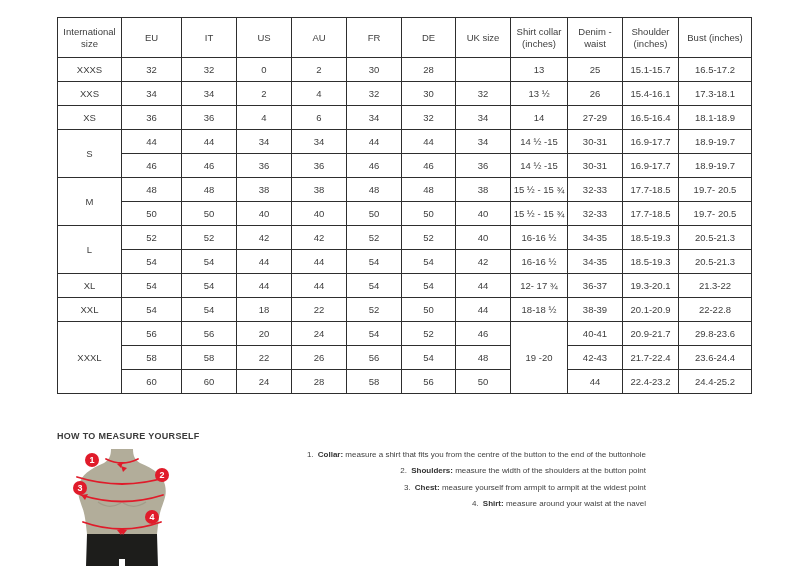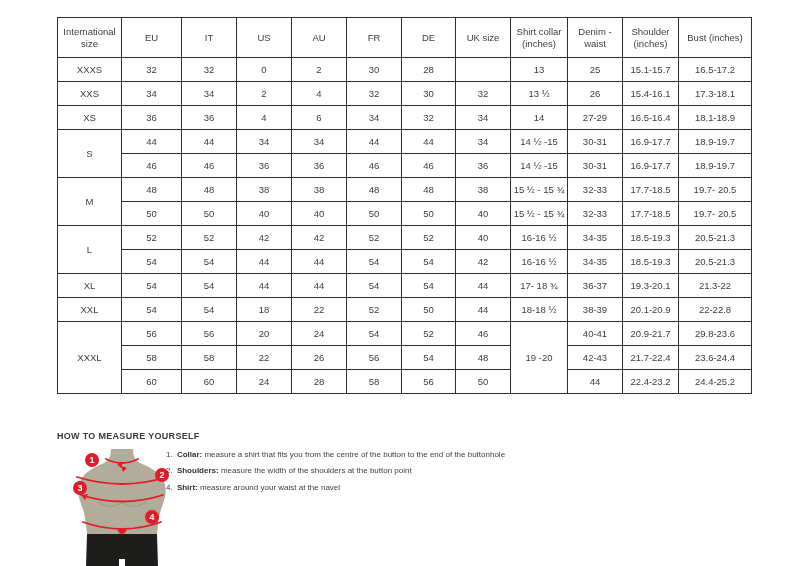--- a/index.html
+++ b/index.html
@@ -39,21 +39,21 @@
   .marker{
     position:absolute;width:14px;height:14px;border-radius:50%;
     background:var(--accent);color:#fff;font-size:9px;font-weight:bold;
     display:flex;align-items:center;justify-content:center;line-height:1;
   }
   .marker.m1{left:23px;top:7px;}
   .marker.m2{left:93px;top:22px;}
   .marker.m3{left:11px;top:35px;}
   .marker.m4{left:83px;top:64px;}
   .measure-list{
-    position:absolute;left:166px;top:451px;width:480px;
+    position:absolute;left:166px;top:451px;width:480px;text-align:right;
   }
   .measure-item{
     font-size:8px;color:#3f3f3f;margin-bottom:7.5px;line-height:1.1;
   }
   .measure-item .num{margin-right:2px;}
   .measure-item .term{font-weight:bold;color:#333;}
 </style>
 </head>
 <body>
 
@@ -214,21 +214,21 @@
       </tr>
       <tr>
         <td>XL</td>
         <td>54</td>
         <td>54</td>
         <td>44</td>
         <td>44</td>
         <td>54</td>
         <td>54</td>
         <td>44</td>
-        <td>17- 18 ¾</td>
+        <td>12- 17 ¾</td>
         <td>36-37</td>
         <td>19.3-20.1</td>
         <td>21.3-22</td>
       </tr>
       <tr>
         <td>XXL</td>
         <td>54</td>
         <td>54</td>
         <td>18</td>
         <td>22</td>
@@ -310,14 +310,15 @@
   </svg>
   <div class="marker m1">1</div>
   <div class="marker m2">2</div>
   <div class="marker m3">3</div>
   <div class="marker m4">4</div>
 </div>
 
 <div class="measure-list">
     <div class="measure-item"><span class="num">1.</span><span class="term"> Collar:</span><span> measure a shirt that fits you from the centre of the button to the end of the buttonhole</span></div>
     <div class="measure-item"><span class="num">2.</span><span class="term"> Shoulders:</span><span> measure the width of the shoulders at the button point</span></div>
+    <div class="measure-item"><span class="num">3.</span><span class="term"> Chest:</span><span> measure yourself from armpit to armpit at the widest point</span></div>
     <div class="measure-item"><span class="num">4.</span><span class="term"> Shirt:</span><span> measure around your waist at the navel</span></div>
   </div>
 
 </body></html>

